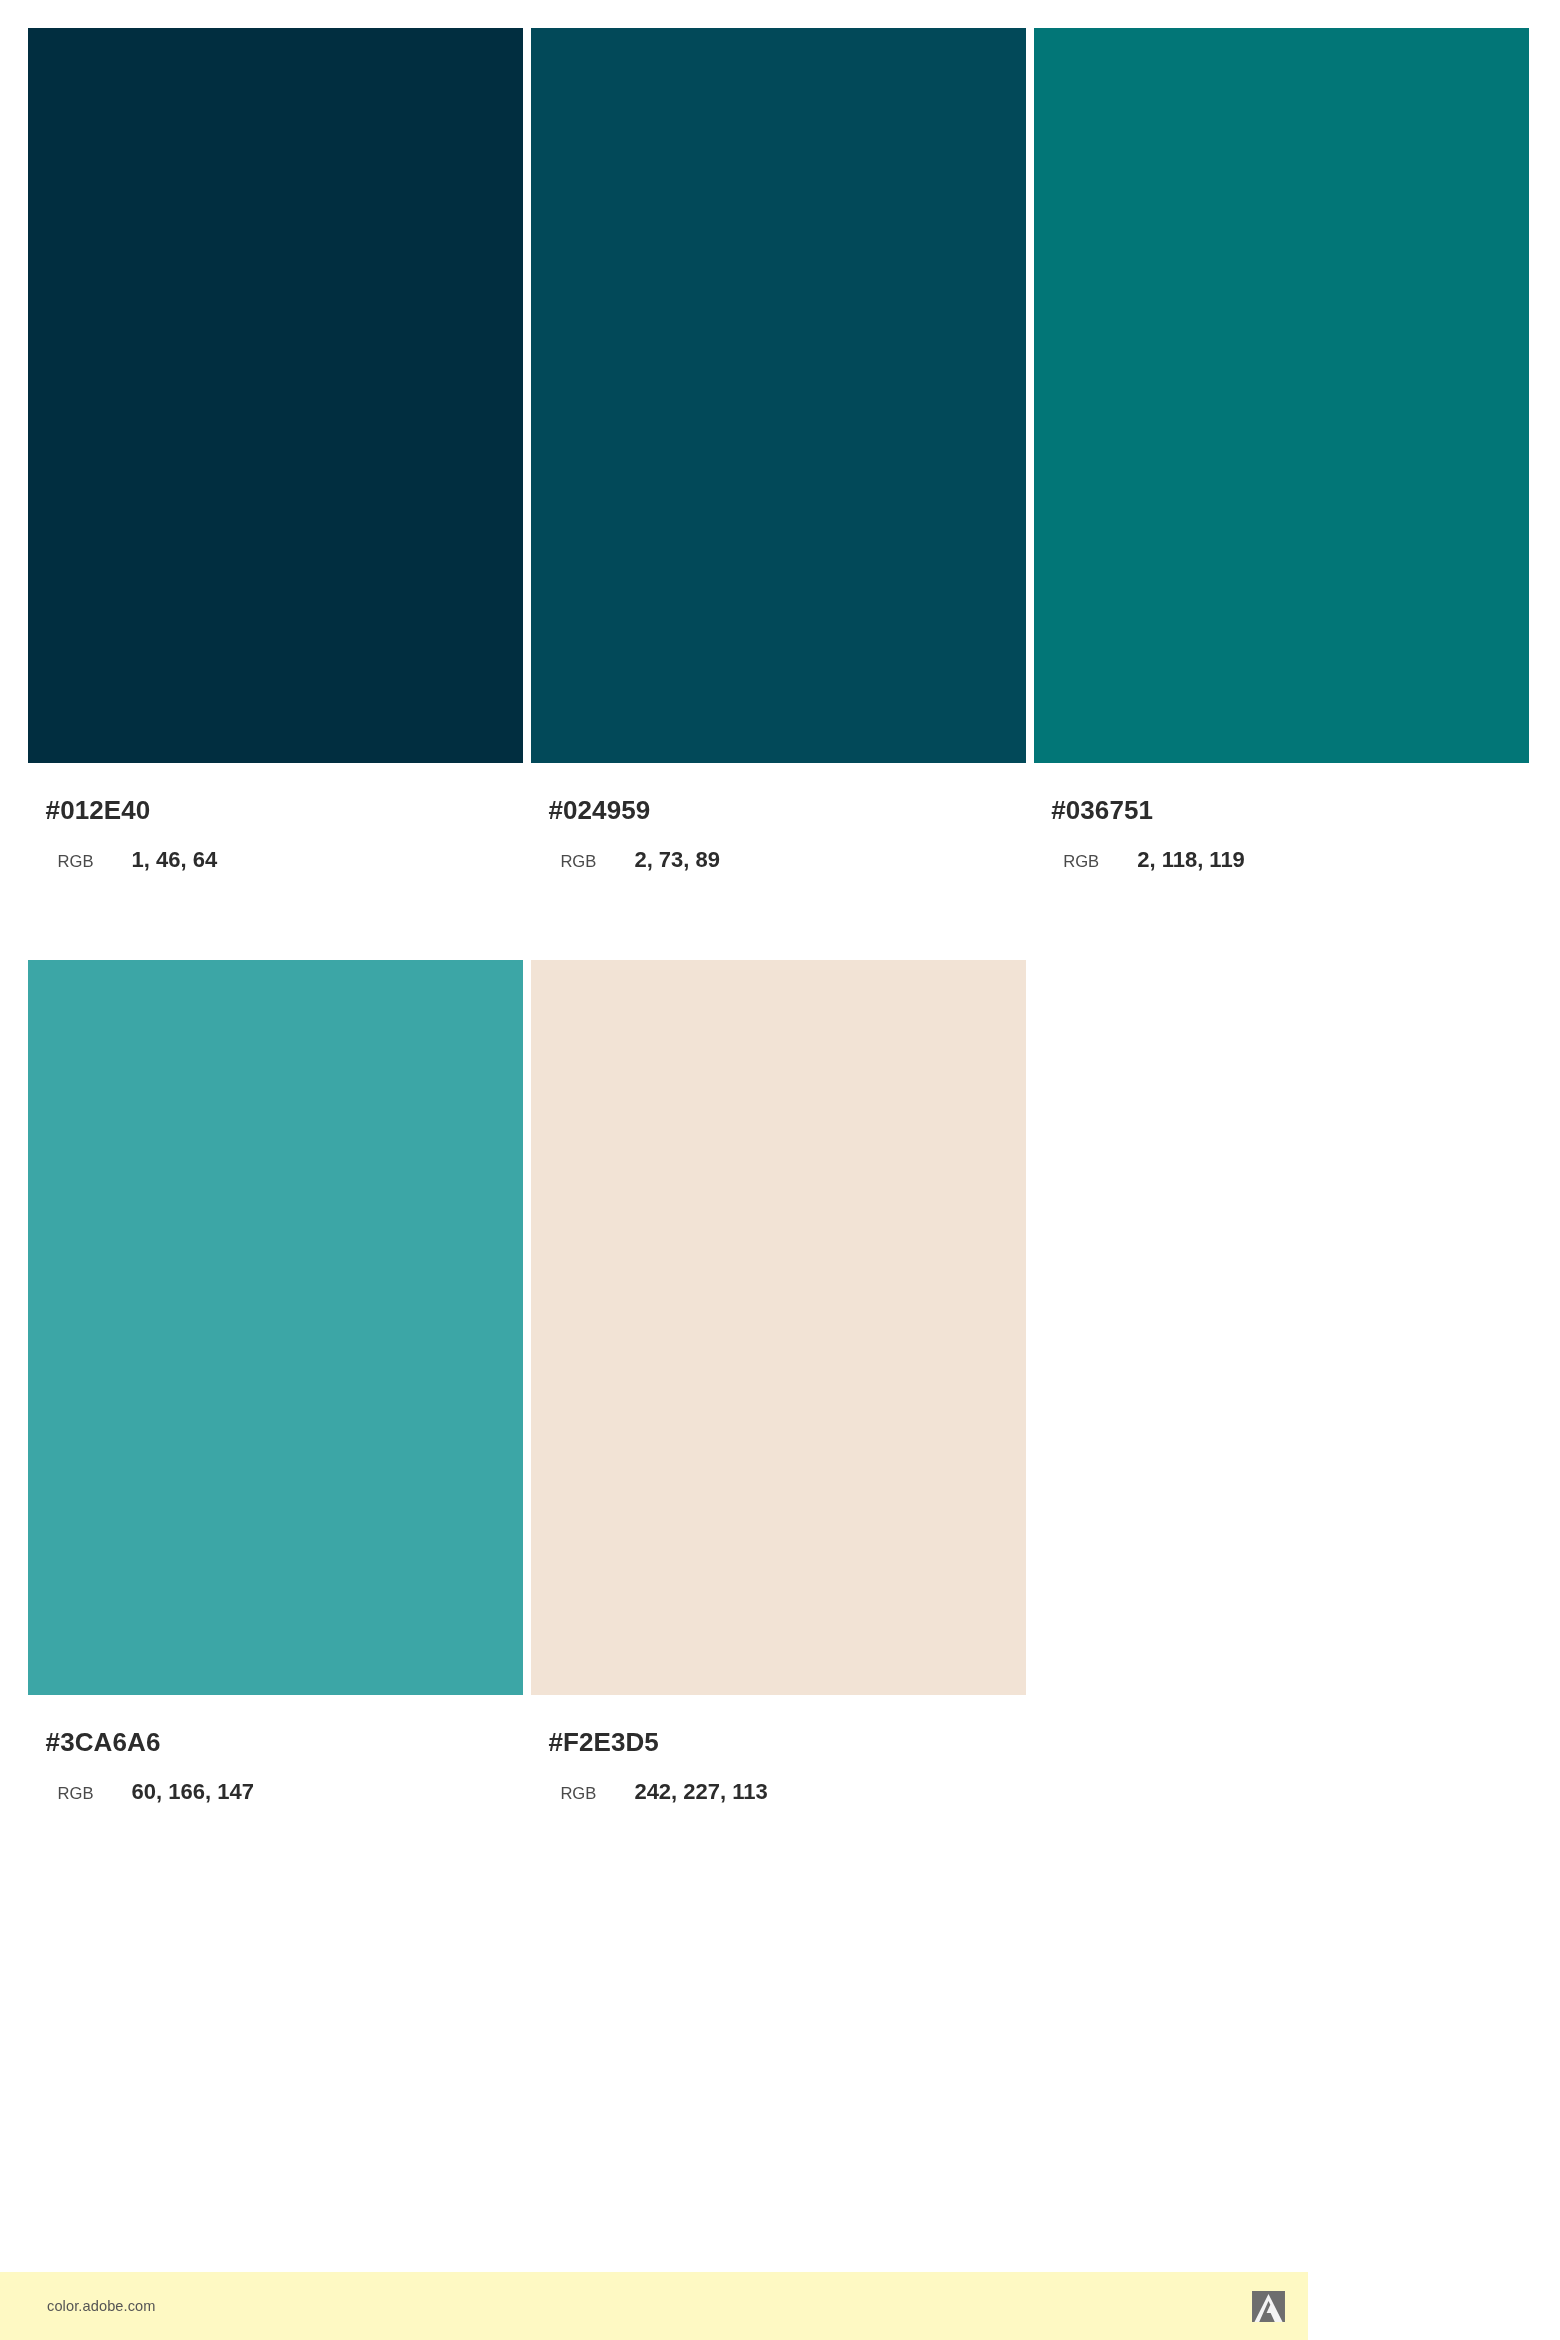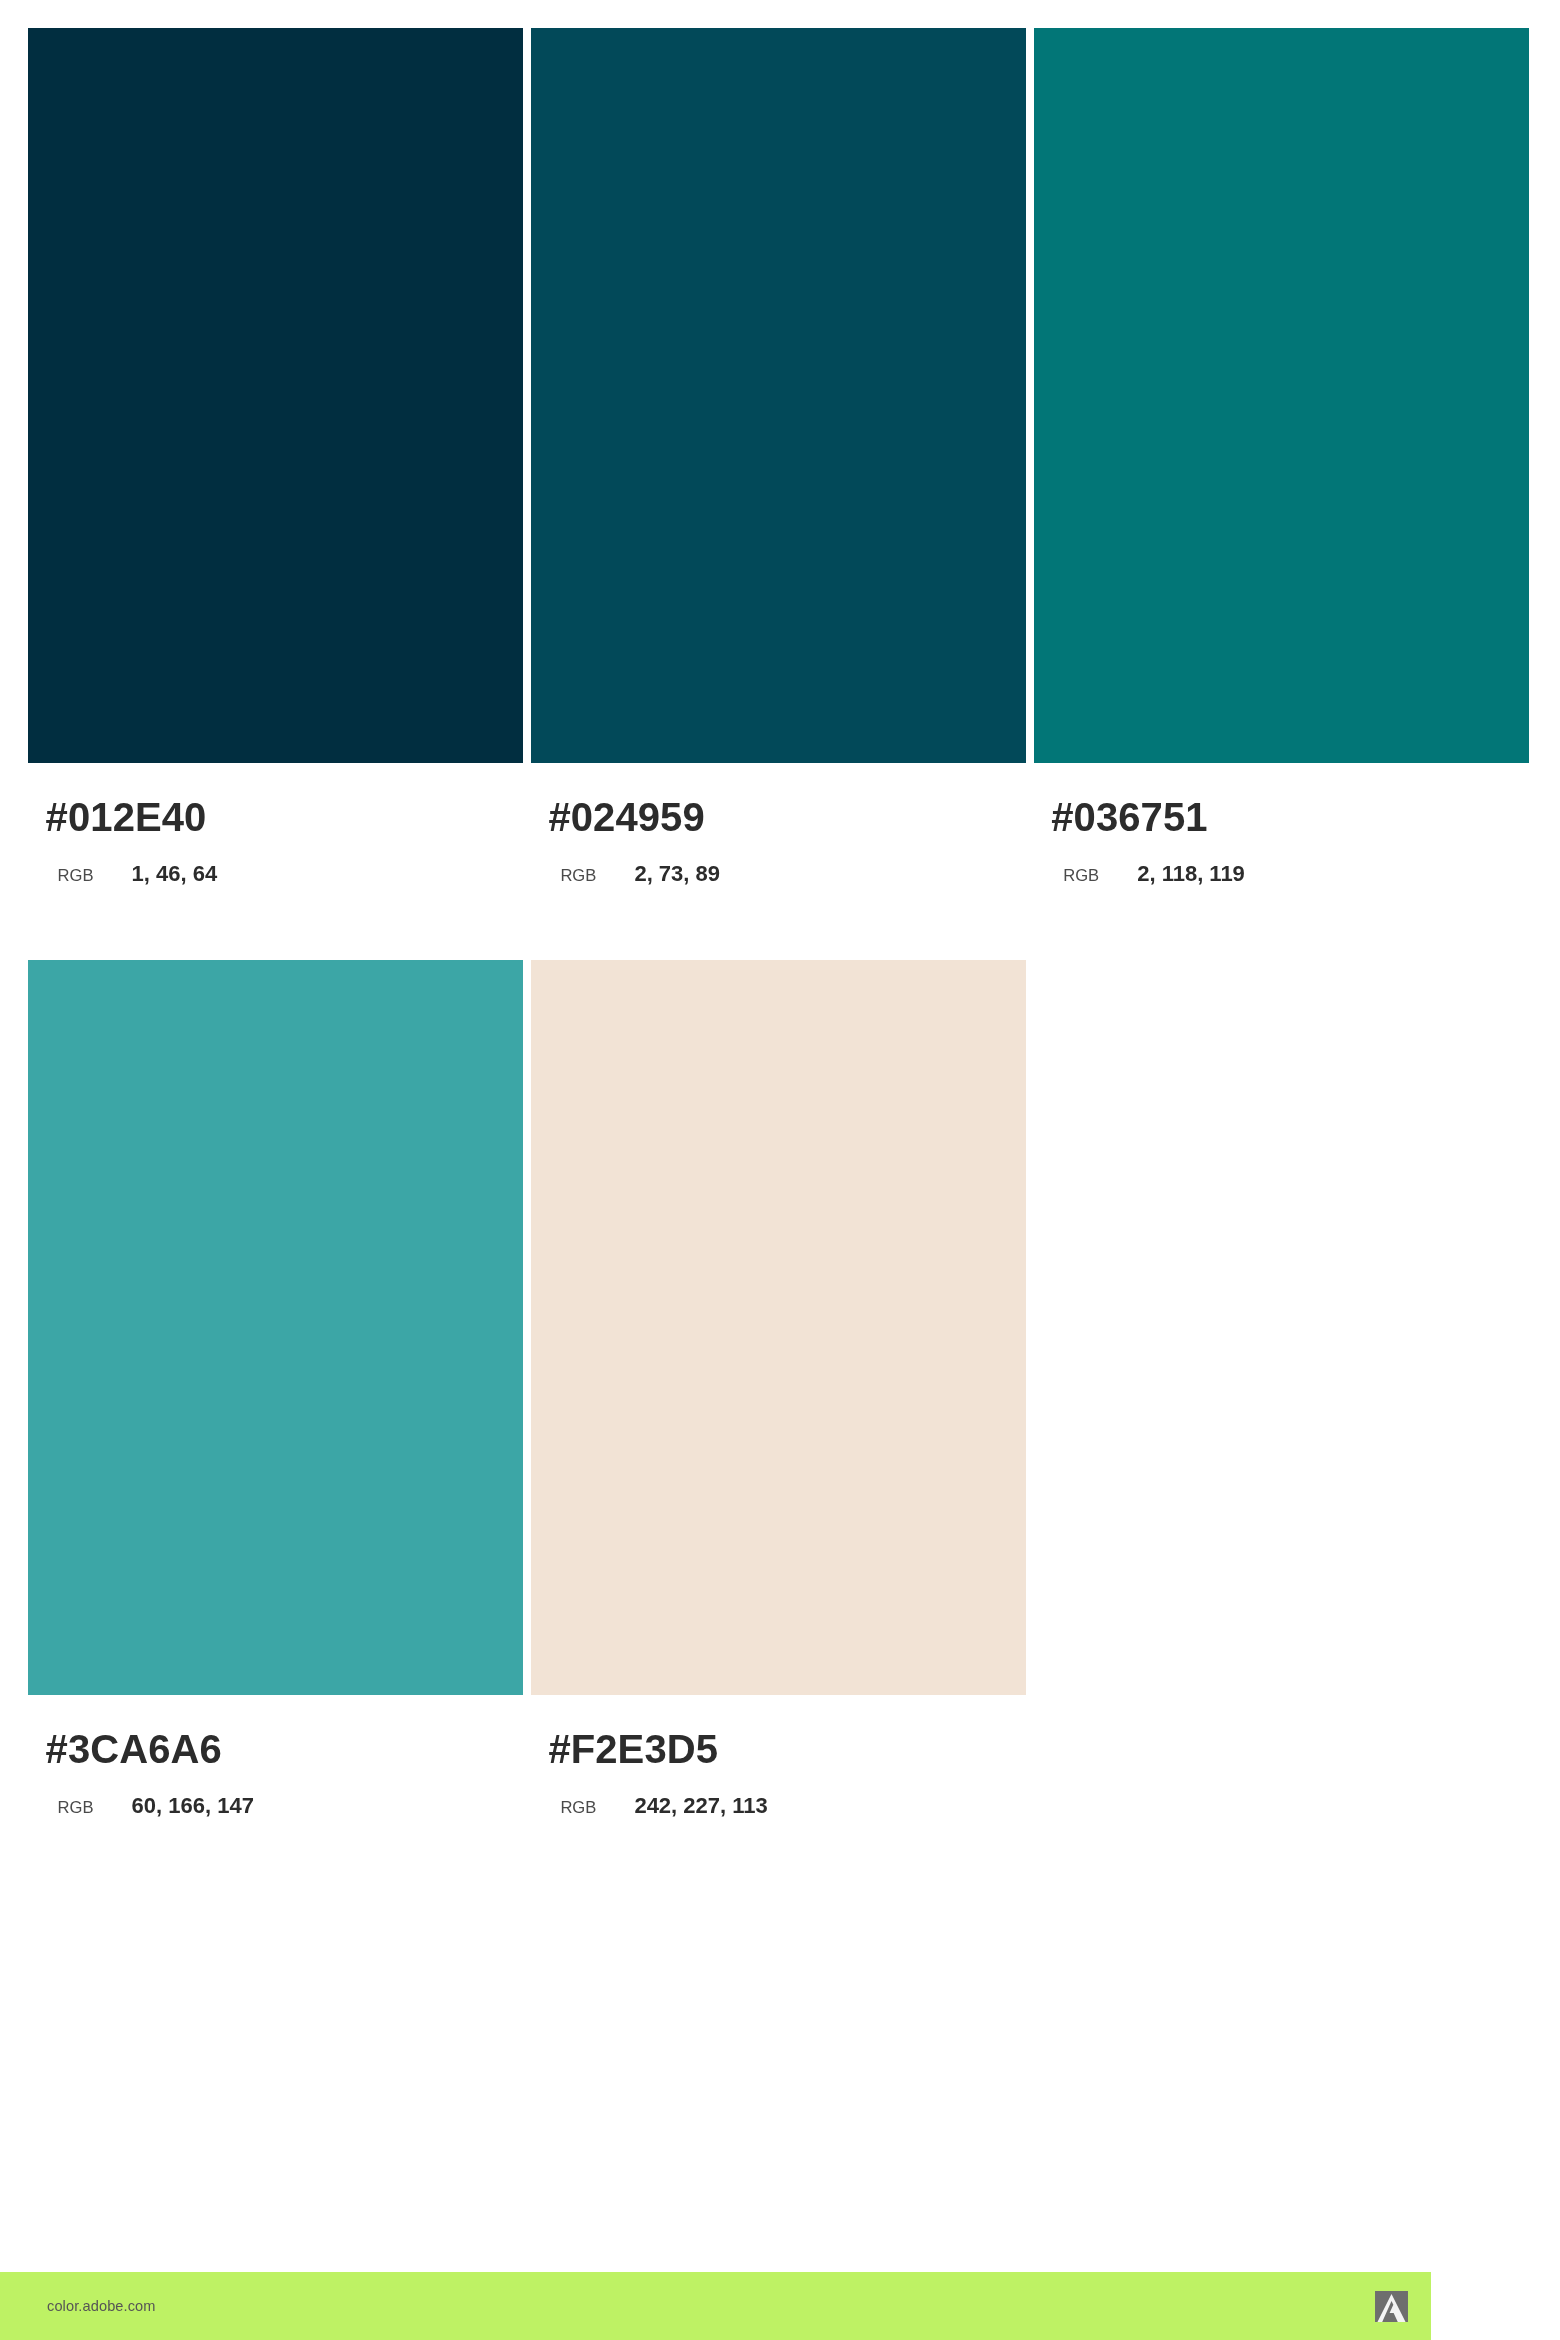--- a/index.html
+++ b/index.html
@@ -44,21 +44,21 @@
     width: 495px;
     height: 735px;
     display: block;
   }
 
   .swatch-meta {
     padding-left: 17.6px;
   }
 
   .swatch-hex {
-    font-size: 40px;
+    font-size: 26px;
     font-weight: 700;
     color: #2c2c2c;
     letter-spacing: 0.1px;
     margin-top: 34px;
     line-height: 1;
     white-space: nowrap;
   }
 
   .swatch-rgb-line {
     margin-top: 26px;
@@ -81,23 +81,23 @@
     font-size: 22px;
     font-weight: 700;
     color: #2c2c2c;
   }
 
   
   .footer {
     position: absolute;
     left: 0;
     top: 2272px;
-    width: 1431px;
+    width: 1308px;
     height: 68px;
-    background: #bef264;
+    background: #fef9c3;
     display: flex;
     align-items: center;
     justify-content: space-between;
     box-sizing: border-box;
     padding: 0 23.4px 0 47px;
   }
 
   .footer-url {
     font-size: 14.6px;
     color: #555555;

